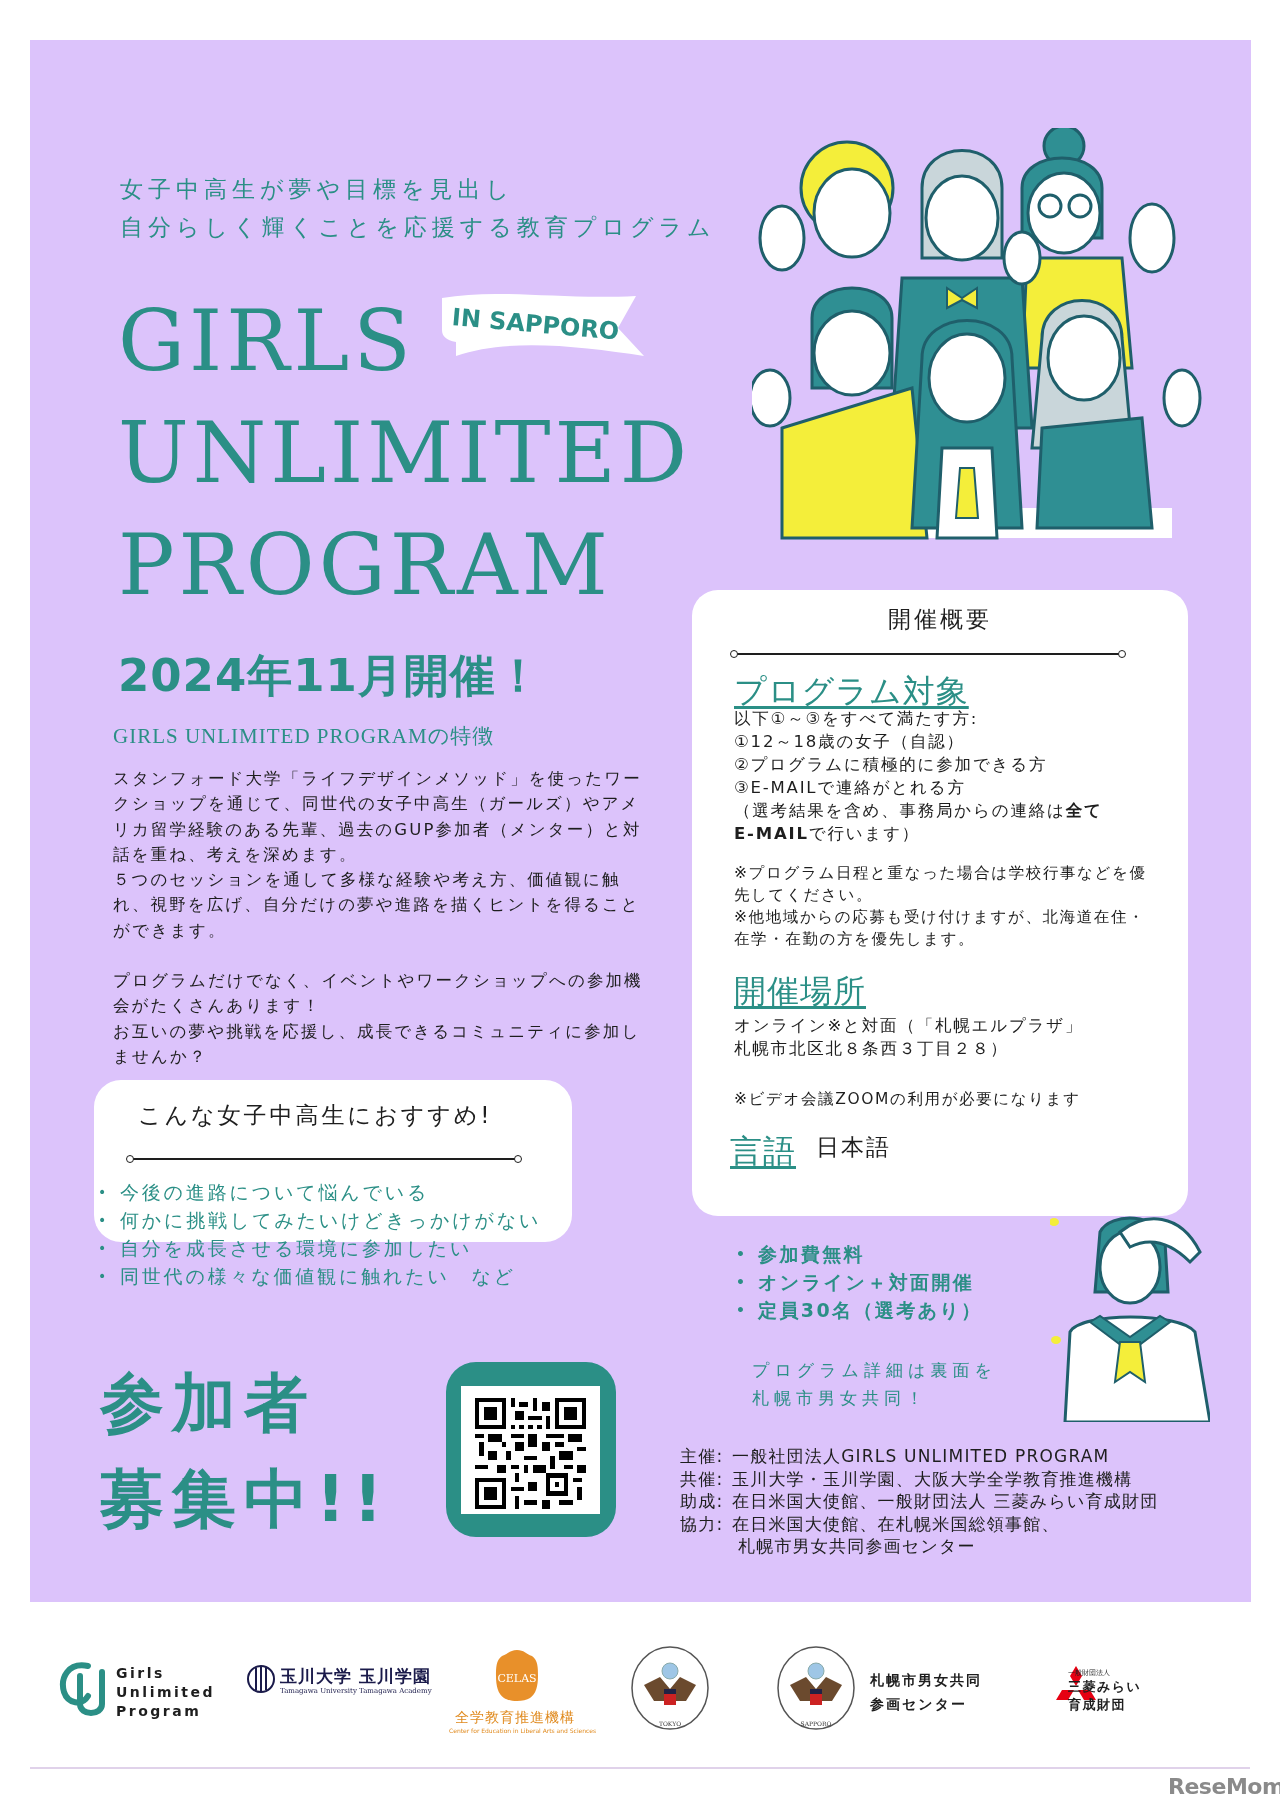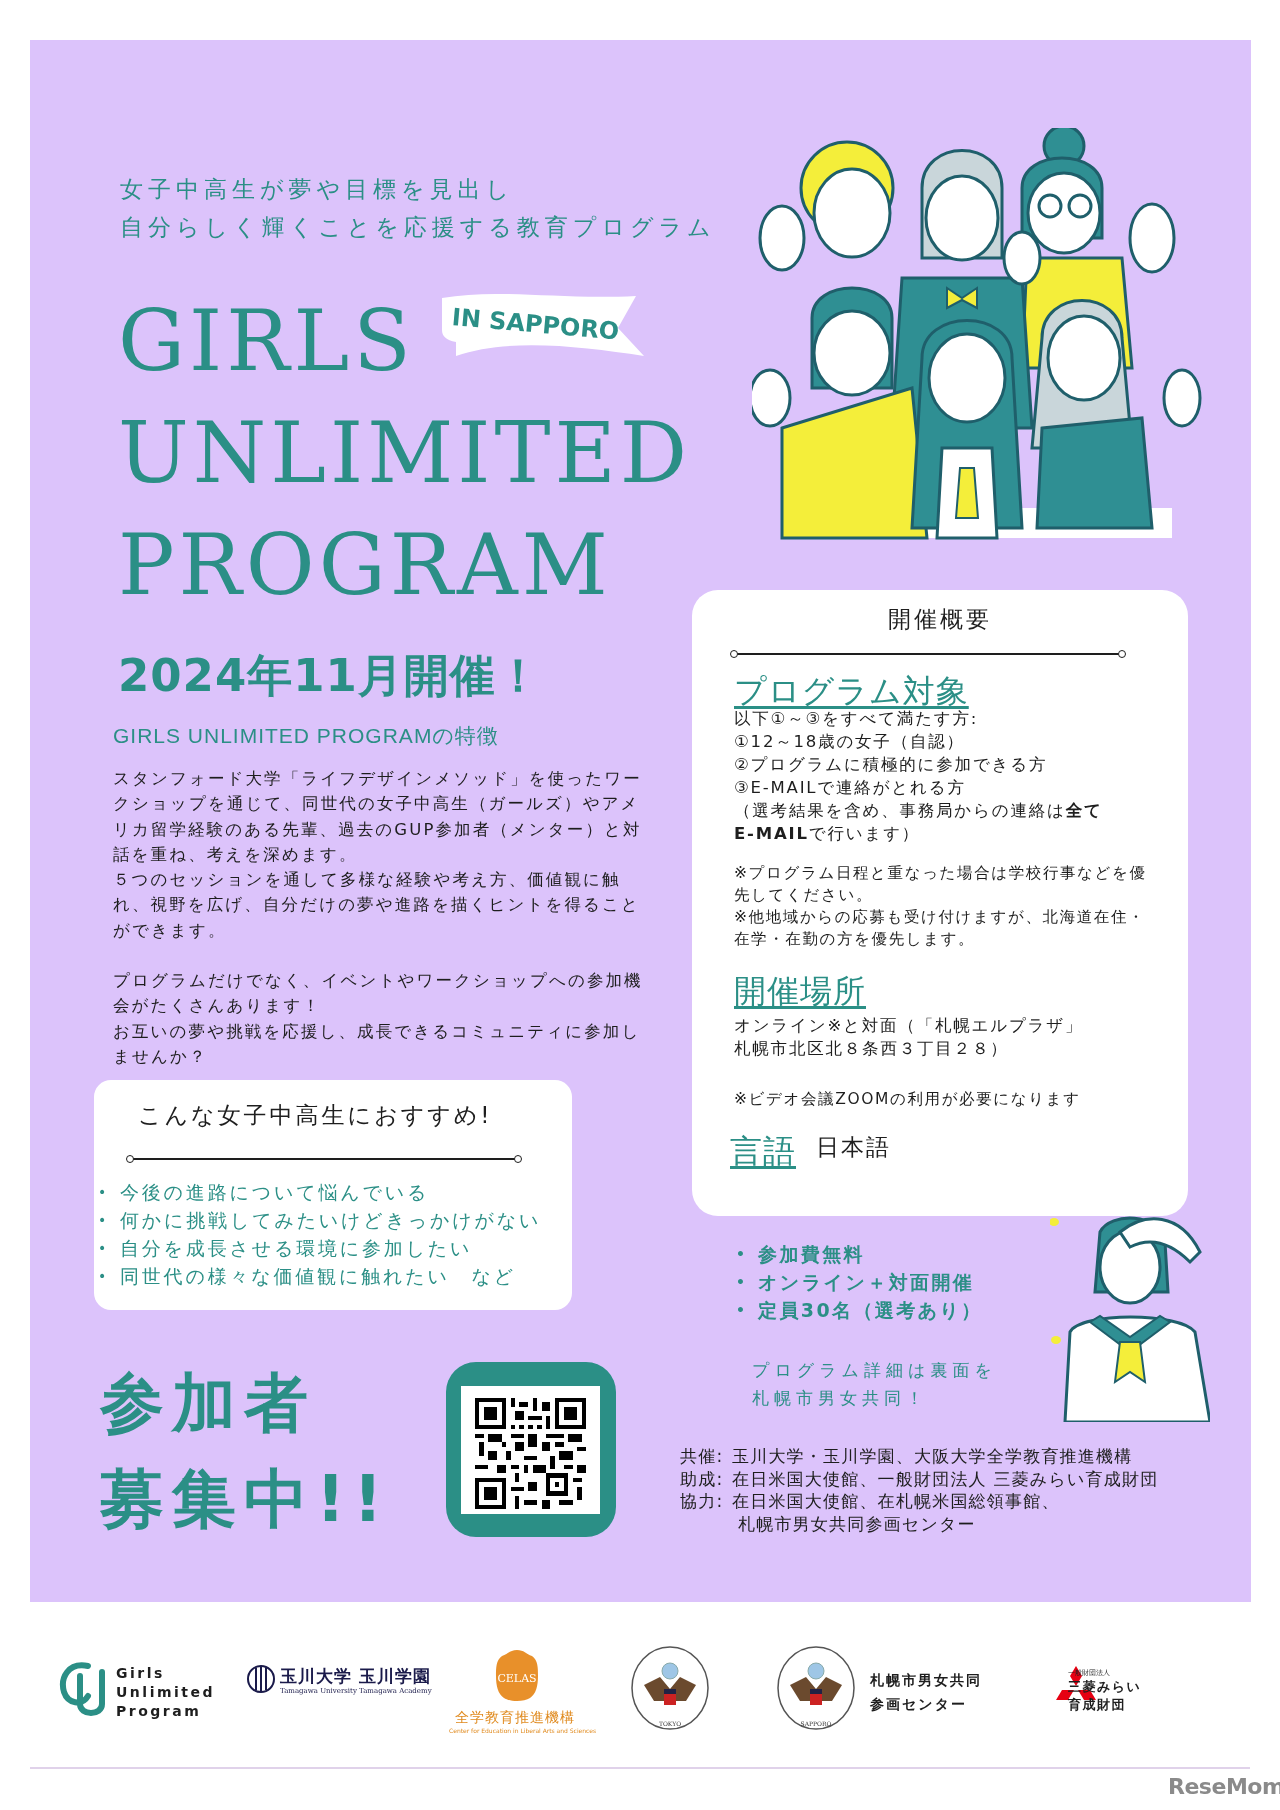--- a/index.html
+++ b/index.html
@@ -12,27 +12,27 @@
 
   .tagline { left: 120px; top: 170px; font-size: 23px; line-height: 38px; letter-spacing: 5px; color: #2b8f86; }
 
   .title { left: 118px; top: 285px; font-family: "DejaVu Serif", "Liberation Serif", serif; color: #2b8f86; font-size: 84px; line-height: 112px; letter-spacing: 4px; font-weight: normal; }
   .title .line { display: block; white-space: nowrap; }
 
   .banner { left: 438px; top: 290px; width: 210px; height: 72px; }
   .banner-text { position: absolute; left: 452px; top: 303px; font-family: "DejaVu Sans", sans-serif; font-weight: bold; font-size: 24px; color: #2b8f86; transform: rotate(5deg); transform-origin: left center; white-space: nowrap; }
 
   .date { left: 118px; top: 646px; font-size: 45px; font-weight: bold; color: #2b8f86; letter-spacing: 1px; }
-  .feature-title { left: 113px; top: 722px; font-family: Liberation Sans, sans-serif; font-size: 21px; color: #2b8f86; letter-spacing: 1px; }
+  .feature-title { left: 113px; top: 722px; font-family: Liberation Serif, serif; font-size: 21px; color: #2b8f86; letter-spacing: 1px; }
 
   .body-text { left: 113px; top: 766px; width: 540px; font-size: 16.5px; line-height: 25.3px; letter-spacing: 2.1px; color: #1e1e1e; }
   .body-text p { margin: 0; }
   .body-text .gap { height: 25px; }
 
-  .rec-box { left: 94px; top: 1080px; width: 478px; height: 230px; background: #ffffff; border-radius: 17px; }
+  .rec-box { left: 94px; top: 1080px; width: 478px; height: 162px; background: #ffffff; border-radius: 27px; }
   .rec-title { position: absolute; left: 44px; top: 20px; font-size: 23px; letter-spacing: 3px; color: #1e1e1e; }
   .rule { position: absolute; height: 2px; background: #1e1e1e; }
   .rule::before, .rule::after { content: ""; position: absolute; top: -3px; width: 6px; height: 6px; border: 1.5px solid #1e1e1e; border-radius: 50%; background: #fff; }
   .rule::before { left: -4px; }
   .rule::after { right: -4px; }
   .rec-list { position: absolute; left: 4px; top: 98px; list-style: none; font-size: 19px; line-height: 28px; letter-spacing: 2.8px; color: #2b8f86; }
   .rec-list li::before { content: "•"; display: inline-block; width: 22px; font-size: 14px; vertical-align: 2px; }
 
   .info-box { left: 692px; top: 590px; width: 496px; height: 626px; background: #ffffff; border-radius: 26px; }
   .info-title { position: absolute; left: 0; width: 100%; text-align: center; top: 14px; font-size: 23px; letter-spacing: 3px; color: #1e1e1e; }
@@ -261,20 +261,24 @@
           <rect x="19" y="23" width="3" height="1"></rect>
       </g>
       <rect x="17" y="18" width="3" height="3" fill="#fff"></rect>
       <rect x="18" y="19" width="1" height="1" fill="#000"></rect>
     </svg>
   </div>
 </div>
 
 <div class="abs credits">
   <div class="row">
+      <span class="k">主催:</span>
+      <span>一般社団法人GIRLS UNLIMITED PROGRAM</span>
+    </div>
+  <div class="row">
       <span class="k">共催:</span>
       <span>玉川大学・玉川学園、大阪大学全学教育推進機構</span>
     </div>
   <div class="row">
       <span class="k">助成:</span>
       <span>在日米国大使館、一般財団法人 三菱みらい育成財団</span>
     </div>
   <div class="row">
       <span class="k">協力:</span>
       <span>在日米国大使館、在札幌米国総領事館、</span>

